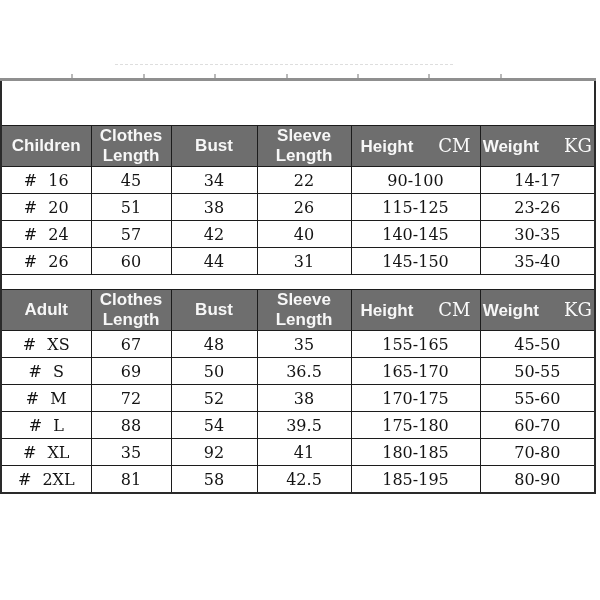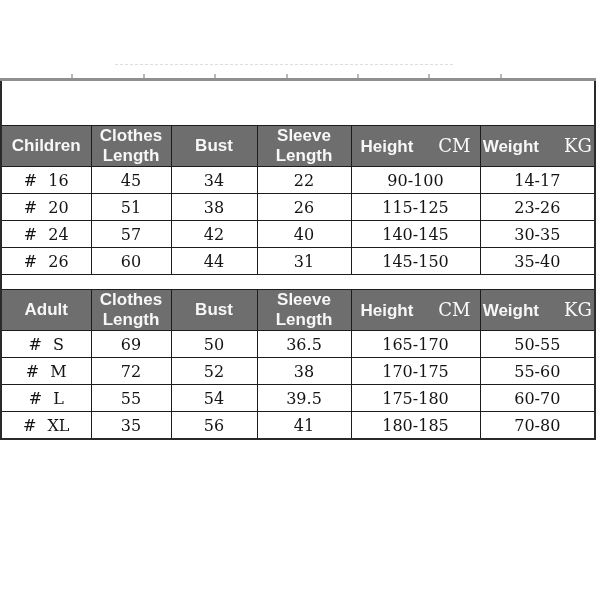--- a/index.html
+++ b/index.html
@@ -176,47 +176,63 @@
         <th>Clothes Length</th>
         <th>Bust</th>
         <th>Sleeve Length</th>
         <th><span>Height</span><span class="unit">CM</span></th>
         <th><span>Weight</span><span class="unit">KG</span></th>
       </tr>
     </thead>
 
     <tbody class="data-rows">
         <tr>
+          <td class="size-col"># XS</td>
+          <td>67</td>
+          <td>48</td>
+          <td>35</td>
+          <td>155-165</td>
+          <td>45-50</td>
+        </tr>
+        <tr>
           <td class="size-col"># S</td>
           <td>69</td>
           <td>50</td>
           <td>36.5</td>
           <td>165-170</td>
           <td>50-55</td>
         </tr>
         <tr>
           <td class="size-col"># M</td>
           <td>72</td>
           <td>52</td>
           <td>38</td>
           <td>170-175</td>
           <td>55-60</td>
         </tr>
         <tr>
           <td class="size-col"># L</td>
-          <td>55</td>
+          <td>88</td>
           <td>54</td>
           <td>39.5</td>
           <td>175-180</td>
           <td>60-70</td>
         </tr>
         <tr>
           <td class="size-col"># XL</td>
           <td>35</td>
-          <td>56</td>
+          <td>92</td>
           <td>41</td>
           <td>180-185</td>
           <td>70-80</td>
         </tr>
+        <tr>
+          <td class="size-col"># 2XL</td>
+          <td>81</td>
+          <td>58</td>
+          <td>42.5</td>
+          <td>185-195</td>
+          <td>80-90</td>
+        </tr>
       </tbody>
   </table>
 
 </div>
 
 </body></html>

